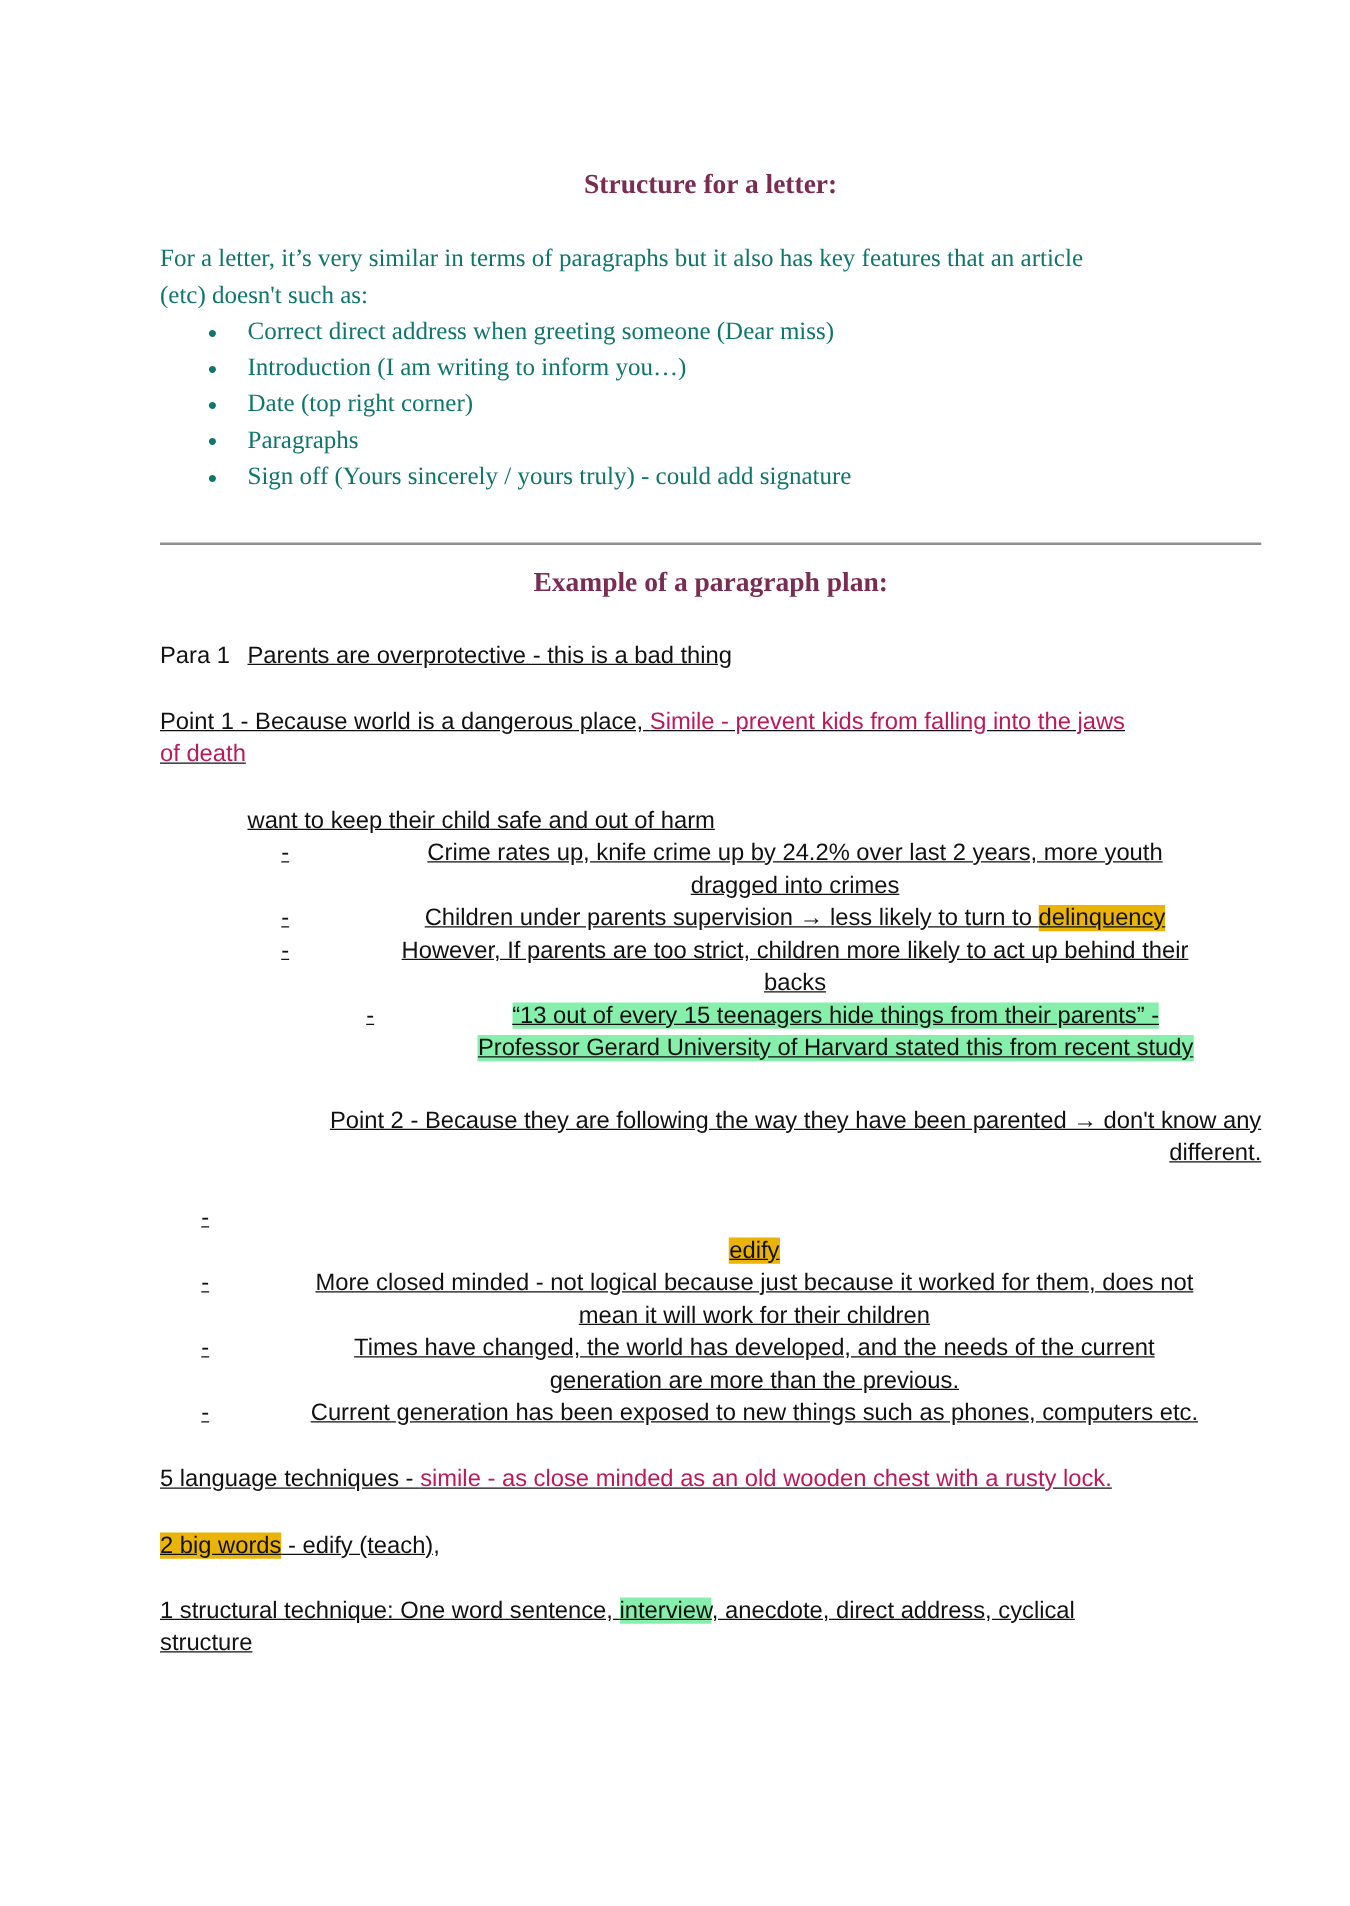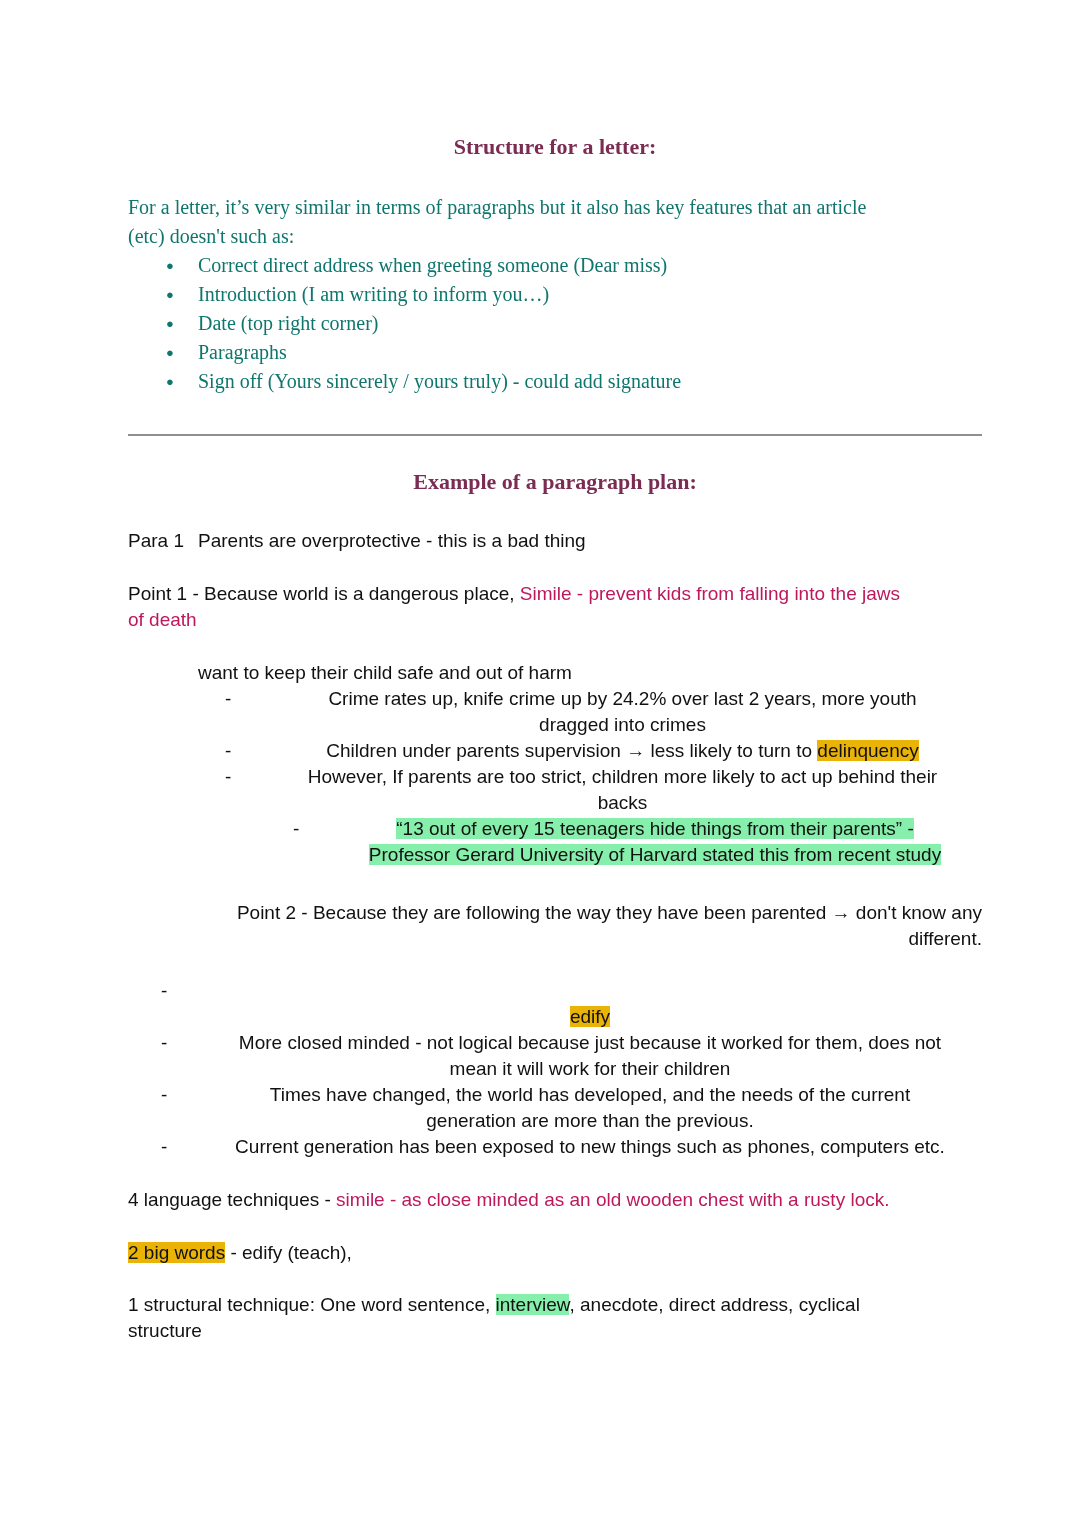--- a/index.html
+++ b/index.html
@@ -1,41 +1,41 @@
 <!DOCTYPE html>
 <html><head>
 <meta charset="utf-8">
 <style>
   html,body { margin:0; padding:0; background:#e8e8e8; }
   .page {
     width:1080px; height:1525px; box-sizing:border-box;
     margin:0 auto; background:#ffffff;
-    padding:133px 98px 40px 128px;
+    padding:133px 71px 40px 128px;
     overflow:hidden;
   }
   .serif { font-family:"Liberation Serif", serif; font-size:20px; line-height:29px; color:#0f766e; }
-  .sans  { font-family:"Liberation Sans", sans-serif; font-size:19px; line-height:26px; color:#111111; }
+  .sans  { font-family:"Liberation Sans", sans-serif; font-size:19px; line-height:26px; color:#111111;text-decoration:underline; }
 
   h1.doc-heading, h2.doc-heading {
     margin:0; text-align:center;
     font-family:"Liberation Serif", serif;
     font-weight:bold; font-size:22px; line-height:28px;
     color:#7b2c52;
   }
   p { margin:0; }
 
   .intro { margin-top:32px; }
 
   ul.bullets { list-style:none; margin:0; padding:0; }
   ul.bullets li { display:flex; padding-left:38px; }
   ul.bullets .glyph { width:32px; font-size:13px; line-height:29px; flex:none; }
   ul.bullets .btxt { flex:1; }
 
   hr.divider { border:none; height:2px; background:#8f8f8f; margin:38px 0 0 0; }
-  h2.doc-heading { margin-top:32px; }
+  h2.doc-heading { margin-top:16px; }
 
   .para1 { margin-top:32px; }
   .p1label { display:inline-block; width:70px; }
 
   .block { margin-top:27px; }
   .pt2 { margin-top:32px;text-align:right; }
   .leadin { margin-top:27px; padding-left:70px; }
 
   .ditem { display:flex; }
   .ditem .dash { flex:none; text-align:left; }
@@ -164,21 +164,21 @@
   </div>
 
   <div class="sans ditem l2">
     <span class="dash">-</span>
     <span class="dtext">
       <span>Current generation has been exposed to new things such as phones, computers etc.</span>
     </span>
   </div>
 
   <p class="sans block">
-    <span>4 language techniques - </span><span class="blue">simile - as close minded as an old wooden chest with a rusty lock.</span>
+    <span>5 language techniques - </span><span class="blue">simile - as close minded as an old wooden chest with a rusty lock.</span>
   </p>
 
   <p class="sans block">
     <span class="hl-y">2 big words</span><span> - edify (teach),</span>
   </p>
 
   <p class="sans mt26">
     <span>1 structural technique: One word sentence, </span><span class="hl-p">interview</span><span>, anecdote, direct address, cyclical</span><br>
     <span>structure</span>
   </p>

